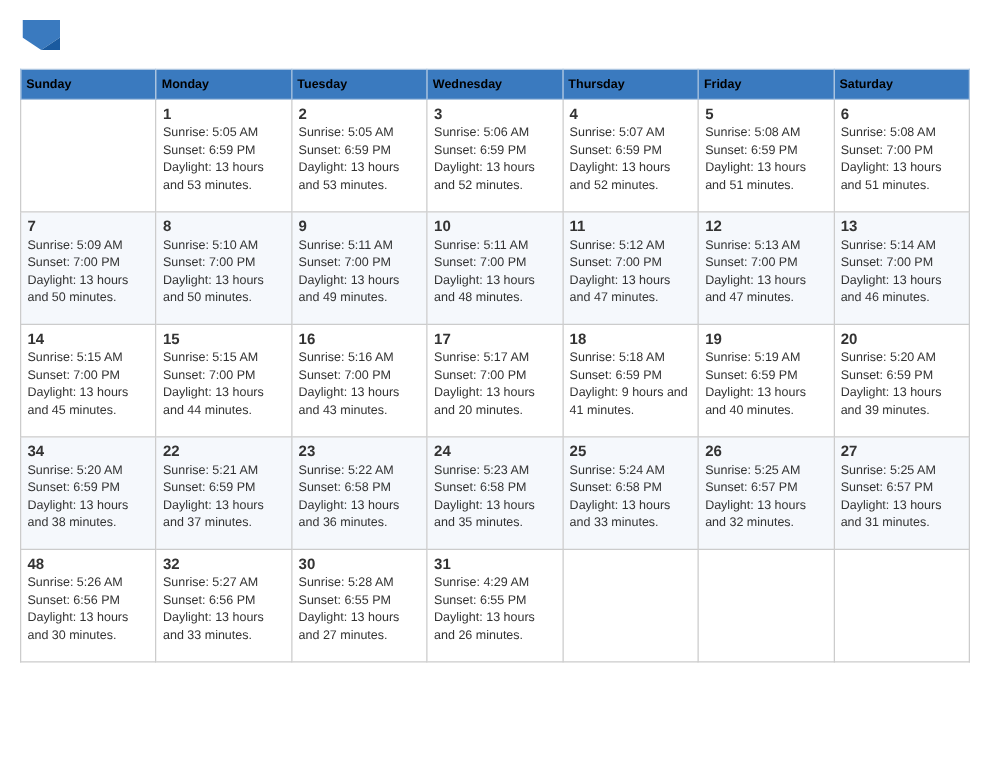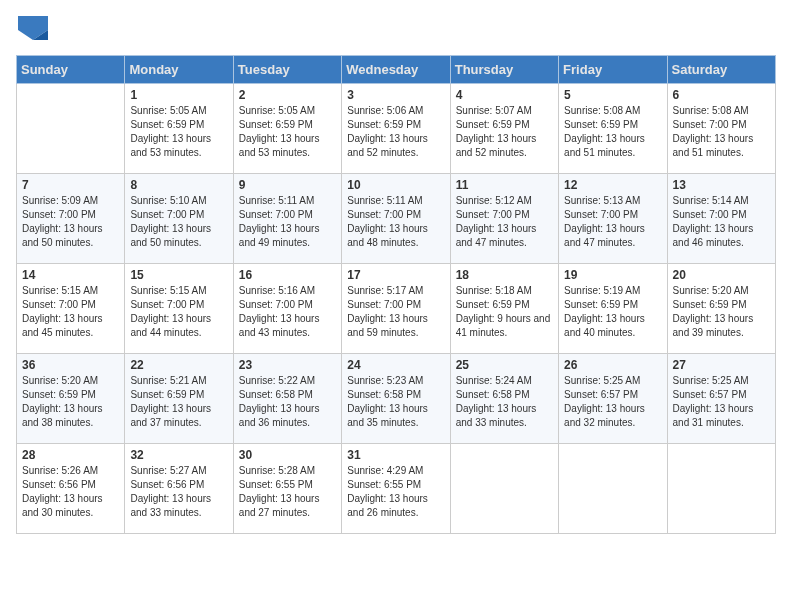--- a/index.html
+++ b/index.html
@@ -47,22 +47,22 @@
       font-size: 16px;
       color: #555;
     }
     .calendar-table {
       width: 100%;
       border-collapse: collapse;
       table-layout: fixed;
     }
     .calendar-table th {
       background-color: #3a7abf;
-      color: #e5e5e5;
-      font-size: 13px;
+      color: #000000;
+      font-size: 10px;
       font-weight: bold;
       padding: 6px 4px;
       text-align: left;
       border: 1px solid #aac4e0;
     }
     .calendar-table td {
       border: 1px solid #ccc;
       vertical-align: top;
       padding: 4px 5px;
       font-size: 10.5px;
@@ -256,21 +256,21 @@
           <span>Sunrise: 5:16 AM</span><br>
           <span>Sunset: 7:00 PM</span><br>
           <span>Daylight: 13 hours and 43 minutes.</span>
         </div>
       </td>
         <td>
         <span class="day-number">17</span>
         <div class="day-info">
           <span>Sunrise: 5:17 AM</span><br>
           <span>Sunset: 7:00 PM</span><br>
-          <span>Daylight: 13 hours and 59 minutes.</span>
+          <span>Daylight: 13 hours and 20 minutes.</span>
         </div>
       </td>
         <td>
         <span class="day-number">18</span>
         <div class="day-info">
           <span>Sunrise: 5:18 AM</span><br>
           <span>Sunset: 6:59 PM</span><br>
           <span>Daylight: 9 hours and 41 minutes.</span>
         </div>
       </td>
@@ -286,21 +286,21 @@
         <span class="day-number">20</span>
         <div class="day-info">
           <span>Sunrise: 5:20 AM</span><br>
           <span>Sunset: 6:59 PM</span><br>
           <span>Daylight: 13 hours and 39 minutes.</span>
         </div>
       </td>
       </tr>
       <tr>
         <td>
-        <span class="day-number">36</span>
+        <span class="day-number">34</span>
         <div class="day-info">
           <span>Sunrise: 5:20 AM</span><br>
           <span>Sunset: 6:59 PM</span><br>
           <span>Daylight: 13 hours and 38 minutes.</span>
         </div>
       </td>
         <td>
         <span class="day-number">22</span>
         <div class="day-info">
           <span>Sunrise: 5:21 AM</span><br>
@@ -344,21 +344,21 @@
         <span class="day-number">27</span>
         <div class="day-info">
           <span>Sunrise: 5:25 AM</span><br>
           <span>Sunset: 6:57 PM</span><br>
           <span>Daylight: 13 hours and 31 minutes.</span>
         </div>
       </td>
       </tr>
       <tr>
         <td>
-        <span class="day-number">28</span>
+        <span class="day-number">48</span>
         <div class="day-info">
           <span>Sunrise: 5:26 AM</span><br>
           <span>Sunset: 6:56 PM</span><br>
           <span>Daylight: 13 hours and 30 minutes.</span>
         </div>
       </td>
         <td>
         <span class="day-number">32</span>
         <div class="day-info">
           <span>Sunrise: 5:27 AM</span><br>

